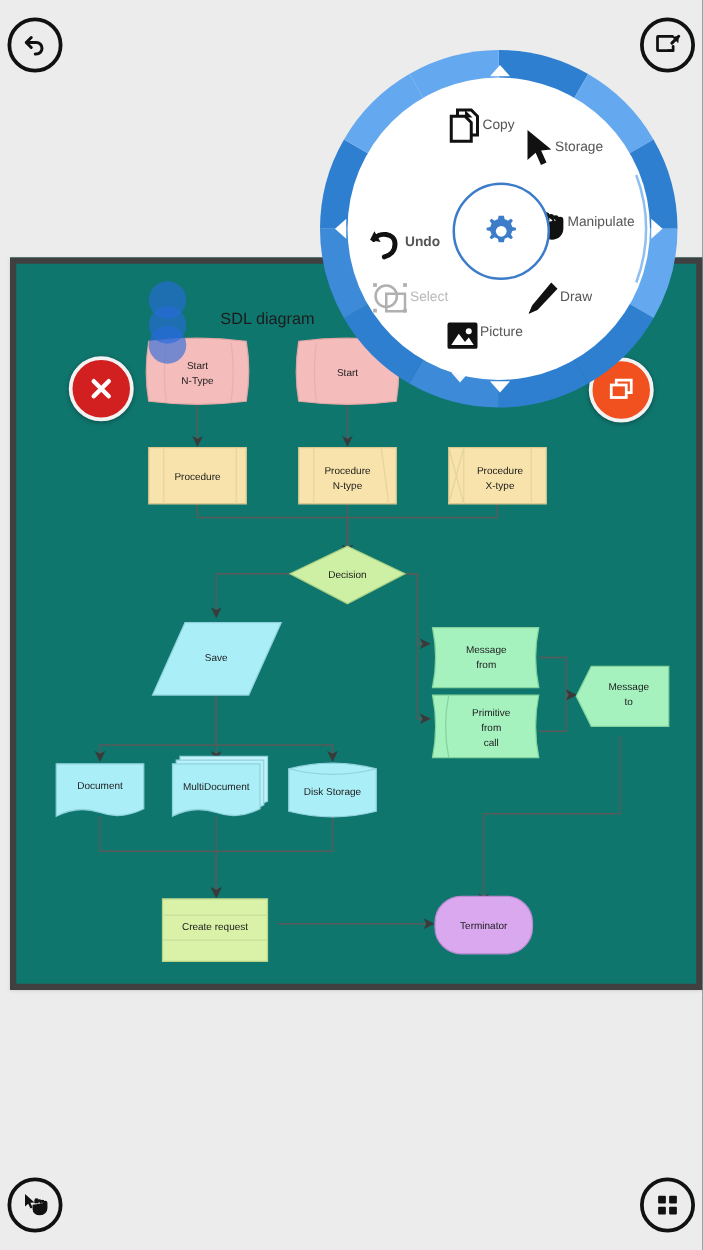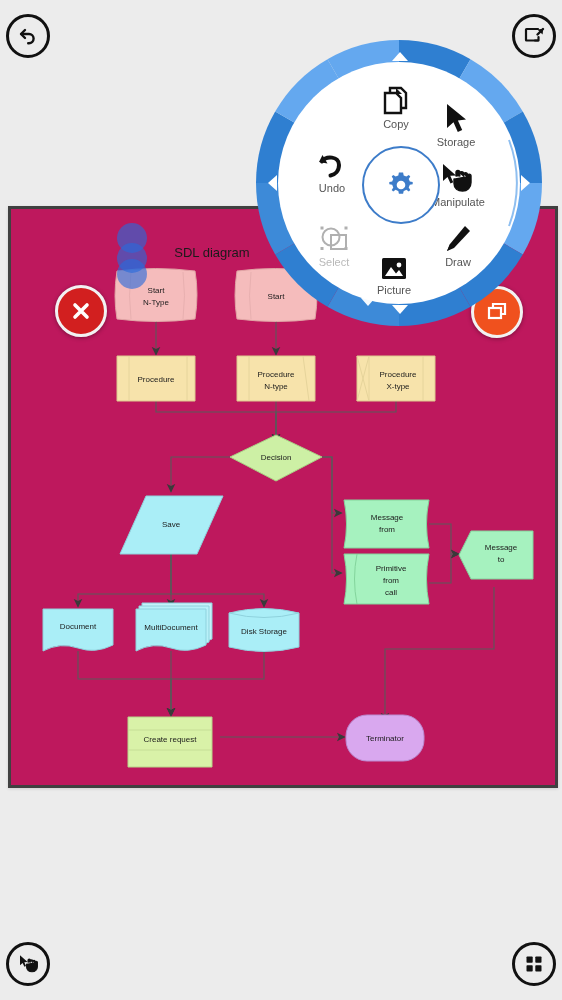--- a/index.html
+++ b/index.html
@@ -18,21 +18,21 @@
   }
   .corner-btn svg{display:block;}
   #btn-undo{left:6px;top:14px;}
   #btn-export{right:6px;top:14px;}
   #btn-manipulate{left:6px;bottom:14px;}
   #btn-apps{right:6px;bottom:14px;}
 
   
   #canvas{
     position:absolute;left:8px;top:206px;width:544px;height:576px;
-    background:#be185d;border:3px solid #404040;
+    background:#0f766e;border:5px solid #404040;
     box-shadow:0 1px 3px rgba(0,0,0,.12);
     overflow:hidden;
   }
   #canvas svg{position:absolute;left:0;top:0;}
 
   .nodelabel{
     font-family:"Liberation Sans", sans-serif;
     font-size:8px;fill:#1b1b1b;text-anchor:middle;
   }
   .nodelabel.big{font-size:13px;}
@@ -69,34 +69,34 @@
   .arrow{position:absolute;width:0;height:0;}
   .arrow.up{left:156px;top:32px;border-left:8px solid transparent;border-right:8px solid transparent;border-bottom:9px solid #fff;}
   .arrow.down{left:156px;top:285px;border-left:8px solid transparent;border-right:8px solid transparent;border-top:9px solid #fff;}
   .arrow.left{left:32px;top:155px;border-top:8px solid transparent;border-bottom:8px solid transparent;border-right:9px solid #fff;}
   .arrow.right{left:285px;top:155px;border-top:8px solid transparent;border-bottom:8px solid transparent;border-left:9px solid #fff;}
   .arrow.sdown{left:125px;top:278px;border-left:7px solid transparent;border-right:7px solid transparent;border-top:8px solid #fff;opacity:.95;}
   .arrow.sright{left:124px;top:130px;border-top:6px solid transparent;border-bottom:6px solid transparent;border-left:7px solid #fff;}
 
   .menu-item{
     position:absolute;width:76px;text-align:center;cursor:pointer;
-    display:flex;flex-direction:column;align-items:center;
+    display:flex;flex-direction:row;align-items:center;
   }
   .menu-item .glyph{height:34px;display:flex;align-items:flex-end;justify-content:center;}
   .menu-item .cap{
     font-family:"Liberation Sans", sans-serif;
     font-size:11px;color:#555;margin-top:2px;line-height:12px;
   }
   #mi-copy{left:122px;top:62px;}
   #mi-select{left:182px;top:80px;}
   #mi-manipulate{left:184px;top:140px;}
   #mi-draw{left:184px;top:200px;}
   #mi-picture{left:120px;top:228px;}
   #mi-group{left:60px;top:200px;}
-  #mi-undo{left:58px;top:126px;}
+  #mi-undo{left:58px;top:156px;font-weight:bold;}
 
   #mi-group .cap, #mi-group .glyph{opacity:.42;}
 
   #mi-center{
     position:absolute;left:126px;top:126px;width:74px;height:74px;
     border-radius:50%;border:2px solid #3d7cc9;background:#fff;
     display:flex;align-items:center;justify-content:center;cursor:pointer;
   }
   .arc-indicator{position:absolute;left:0;top:0;pointer-events:none;}
 </style>

